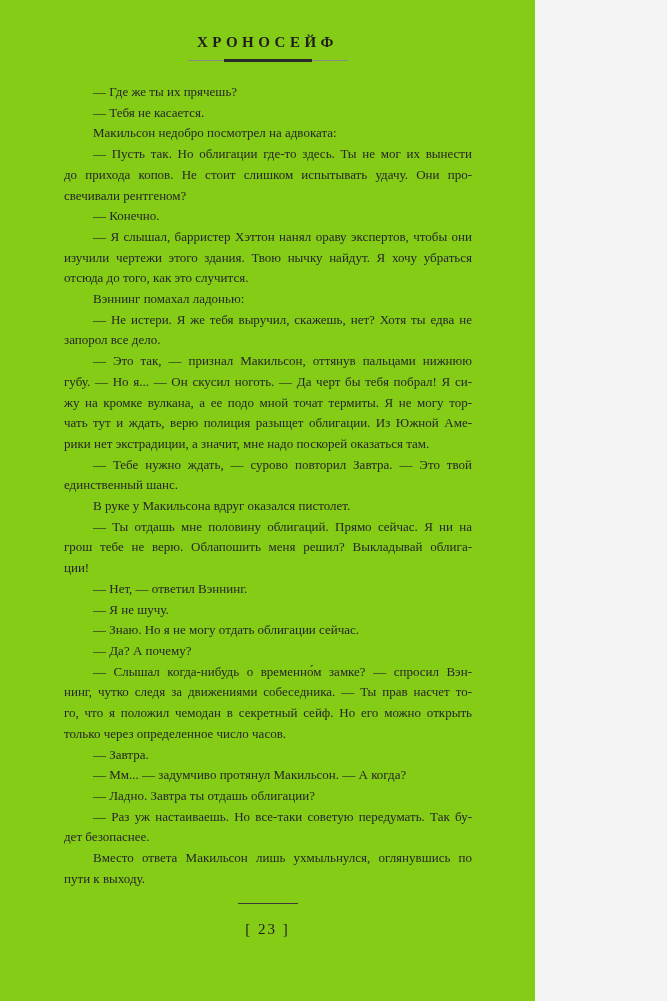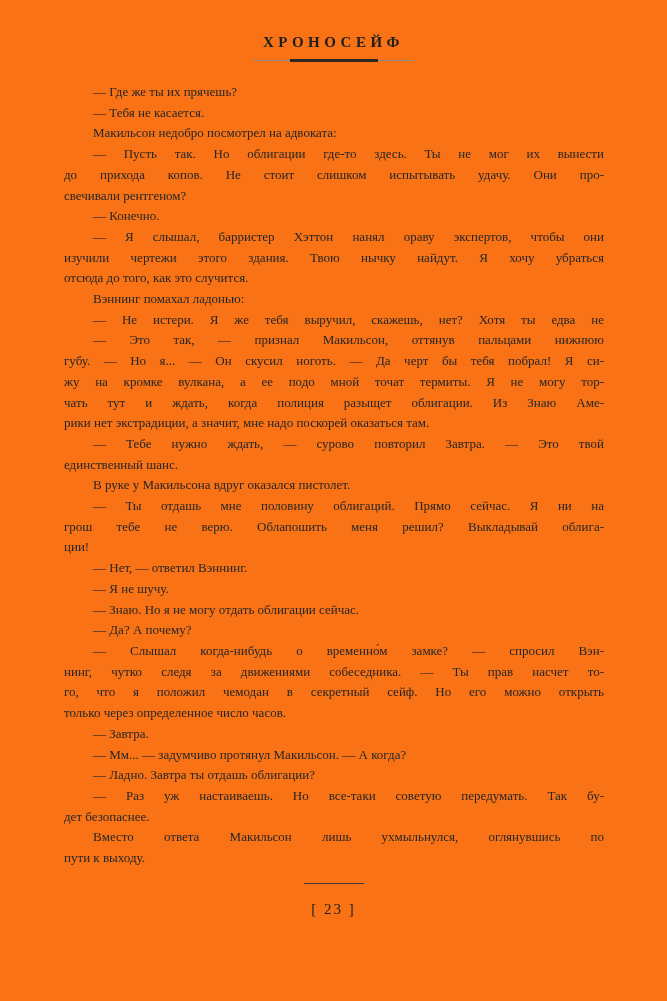--- a/index.html
+++ b/index.html
@@ -3,22 +3,22 @@
 <meta charset="utf-8">
 <style>
   html, body { margin: 0; padding: 0; }
   body {
     width: 667px; height: 1001px;
     background: #f4f4f4;
     font-family: "Liberation Serif", "DejaVu Serif", serif;
   }
   .page {
     position: relative;
-    width: 667px; height: 1001px;
-    background: #f97316;
+    width: 535px; height: 1001px;
+    background: #84cc16;
     color: #2b2b2b;
     overflow: hidden;
   }
   .running-header { text-align: center; padding-top: 33px; }
   .running-title {
     display: inline-block;
     font-size: 15px;
     font-weight: bold;
     letter-spacing: 4.5px;
     color: #1e1e1e;
@@ -83,24 +83,25 @@
       <div class="line first last">Макильсон недобро посмотрел на адвоката:</div>
       <div class="line first">— Пусть так. Но облигации где-то здесь. Ты не мог их вынести</div>
       <div class="line">до прихода копов. Не стоит слишком испытывать удачу. Они про-</div>
       <div class="line last">свечивали рентгеном?</div>
       <div class="line first last">— Конечно.</div>
       <div class="line first">— Я слышал, барристер Хэттон нанял ораву экспертов, чтобы они</div>
       <div class="line">изучили чертежи этого здания. Твою нычку найдут. Я хочу убраться</div>
       <div class="line last">отсюда до того, как это случится.</div>
       <div class="line first last">Вэннинг помахал ладонью:</div>
       <div class="line first">— Не истери. Я же тебя выручил, скажешь, нет? Хотя ты едва не</div>
+      <div class="line last">запорол все дело.</div>
       <div class="line first">— Это так, — признал Макильсон, оттянув пальцами нижнюю</div>
       <div class="line">губу. — Но я... — Он скусил ноготь. — Да черт бы тебя побрал! Я си-</div>
       <div class="line">жу на кромке вулкана, а ее подо мной точат термиты. Я не могу тор-</div>
-      <div class="line">чать тут и ждать, когда полиция разыщет облигации. Из Знаю Аме-</div>
+      <div class="line">чать тут и ждать, верю полиция разыщет облигации. Из Южной Аме-</div>
       <div class="line last">рики нет экстрадиции, а значит, мне надо поскорей оказаться там.</div>
       <div class="line first">— Тебе нужно ждать, — сурово повторил Завтра. — Это твой</div>
       <div class="line last">единственный шанс.</div>
       <div class="line first last">В руке у Макильсона вдруг оказался пистолет.</div>
       <div class="line first">— Ты отдашь мне половину облигаций. Прямо сейчас. Я ни на</div>
       <div class="line">грош тебе не верю. Облапошить меня решил? Выкладывай облига-</div>
       <div class="line last">ции!</div>
       <div class="line first last">— Нет, — ответил Вэннинг.</div>
       <div class="line first last">— Я не шучу.</div>
       <div class="line first last">— Знаю. Но я не могу отдать облигации сейчас.</div>

